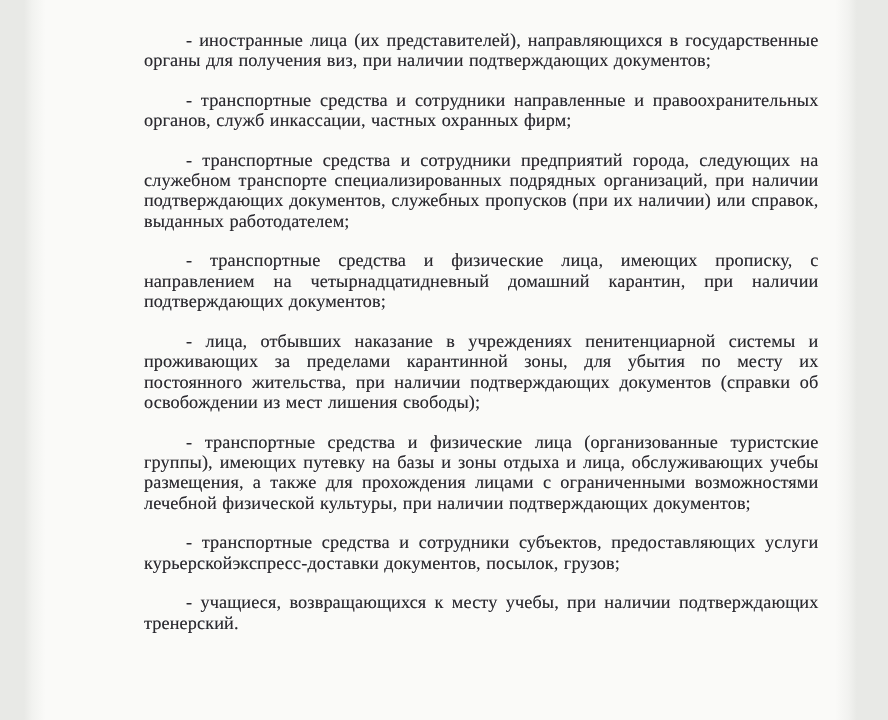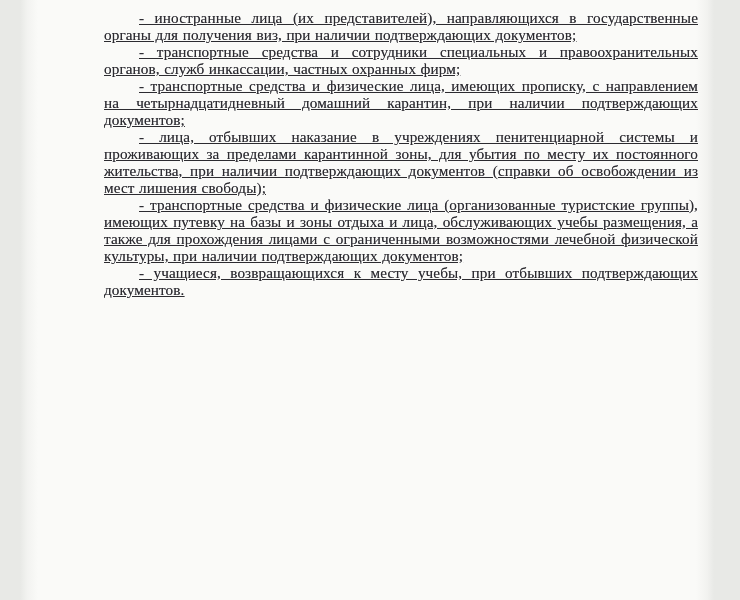--- a/index.html
+++ b/index.html
@@ -37,34 +37,35 @@
     color:var(--ink);
     font-size:15.2px;
     line-height:17px;
     text-align:justify;
     letter-spacing:0.1px;
     word-spacing:0.6px;
     filter:blur(0.2px);
     text-shadow:0 0 0.5px rgba(44,43,58,0.55);
   }
   .text-block p{
-    margin:0;
+    margin:16px;
     padding:0;
     text-indent:35px;
-    text-decoration:underline;
   }
 </style>
 </head>
 <body>
 
 <div class="scan-page">
   <div class="edge edge-left"></div>
   <div class="edge edge-right"></div>
 
   <div class="text-block">
     <p>- иностранные лица (их представителей), направляющихся в государственные органы для получения виз, при наличии подтверждающих документов;</p>
-    <p>- транспортные средства и сотрудники специальных и правоохранительных органов, служб инкассации, частных охранных фирм;</p>
+    <p>- транспортные средства и сотрудники направленные и правоохранительных органов, служб инкассации, частных охранных фирм;</p>
+    <p>- транспортные средства и сотрудники предприятий города, следующих на служебном транспорте специализированных подрядных организаций, при наличии подтверждающих документов, служебных пропусков (при их наличии) или справок, выданных работодателем;</p>
     <p>- транспортные средства и физические лица, имеющих прописку, с направлением на четырнадцатидневный домашний карантин, при наличии подтверждающих документов;</p>
     <p>- лица, отбывших наказание в учреждениях пенитенциарной системы и проживающих за пределами карантинной зоны, для убытия по месту их постоянного жительства, при наличии подтверждающих документов (справки об освобождении из мест лишения свободы);</p>
     <p>- транспортные средства и физические лица (организованные туристские группы), имеющих путевку на базы и зоны отдыха и лица, обслуживающих учебы размещения, а также для прохождения лицами с ограниченными возможностями лечебной физической культуры, при наличии подтверждающих документов;</p>
-    <p>- учащиеся, возвращающихся к месту учебы, при отбывших подтверждающих документов.</p>
+    <p>- транспортные средства и сотрудники субъектов, предоставляющих услуги курьерскойэкспресс-доставки документов, посылок, грузов;</p>
+    <p>- учащиеся, возвращающихся к месту учебы, при наличии подтверждающих тренерский.</p>
   </div>
 </div>
 
 </body></html>

